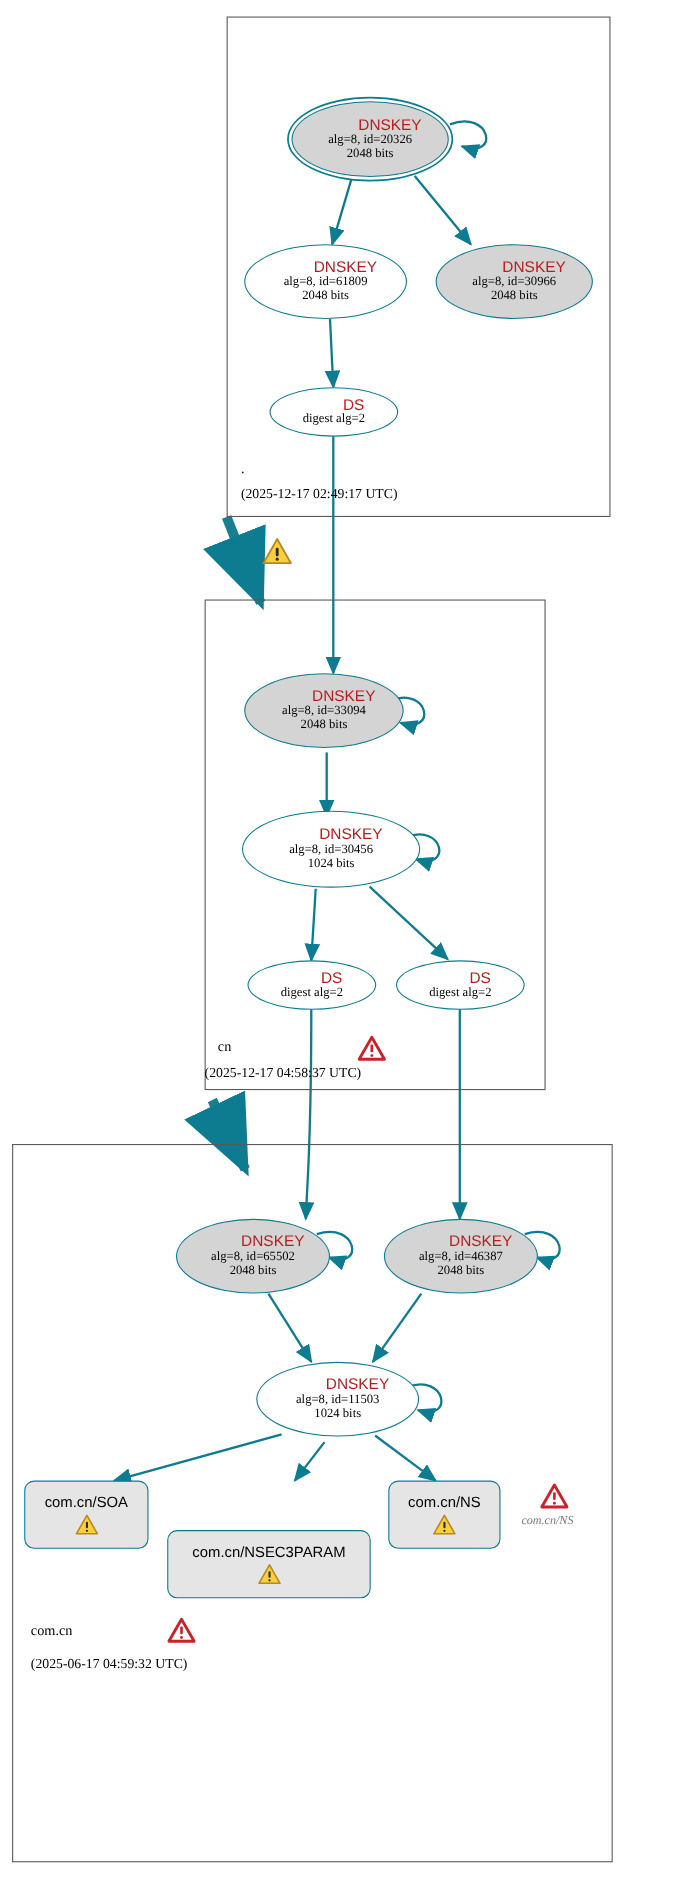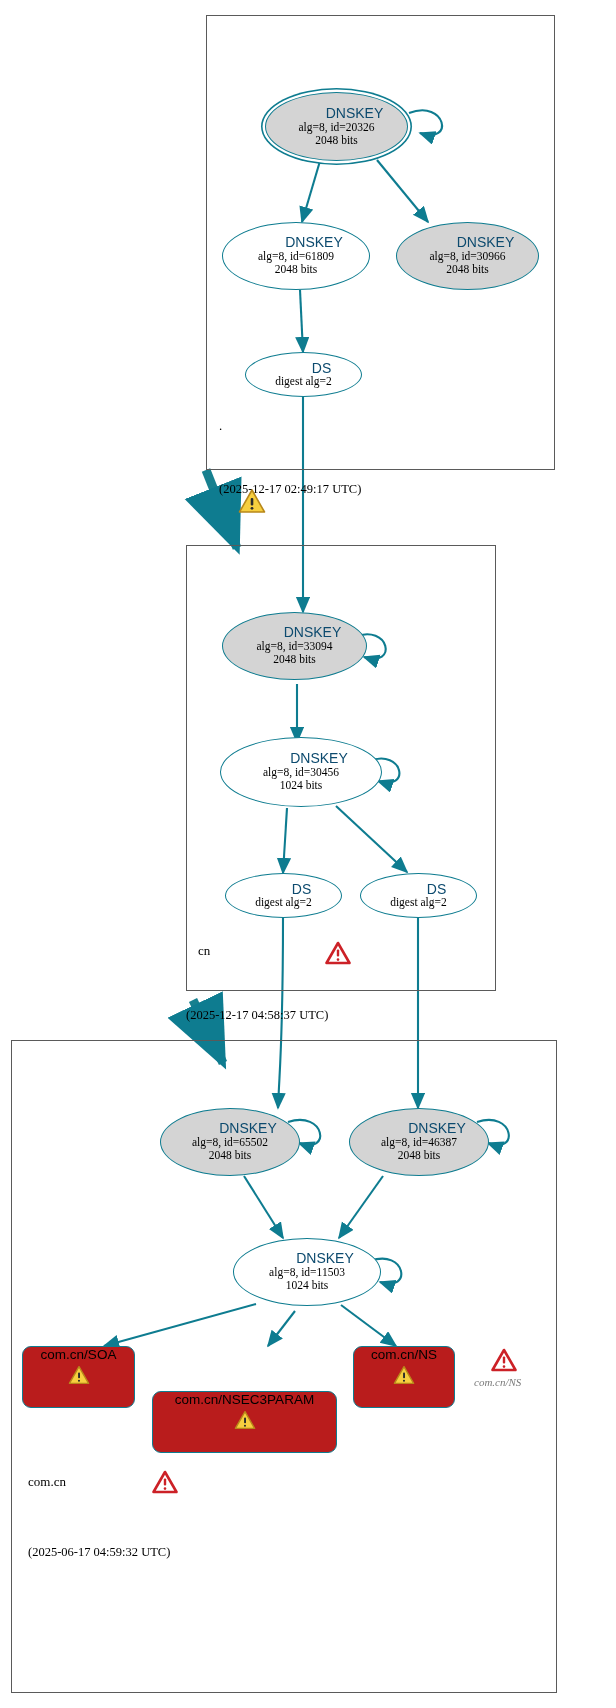--- a/index.html
+++ b/index.html
@@ -1,27 +1,27 @@
 <!DOCTYPE html>
 <html><head>
 <meta charset="utf-8">
 <style>
   html,body{margin:0;padding:0;background:#ffffff;}
   body{width:616px;height:1708px;position:relative;font-family:"Liberation Sans",sans-serif;overflow:hidden;}
   #canvas{position:absolute;left:0;top:0;width:616px;height:1708px;}
   .zonebox{position:absolute;border:1px solid #5a5a5a;box-sizing:border-box;background:transparent;}
   .zonelabel{position:absolute;font-family:"Liberation Serif",serif;font-size:13px;color:#000;white-space:nowrap;}
-  .zonetime{position:absolute;font-family:"Liberation Serif",serif;font-size:12.5px;color:#000;white-space:nowrap;margin-top:40px;}
+  .zonetime{position:absolute;font-family:"Liberation Serif",serif;font-size:12.5px;color:#000;white-space:nowrap;}
   .node{position:absolute;display:flex;flex-direction:column;align-items:center;justify-content:center;text-align:center;box-sizing:border-box;}
   .ell{border:1.6px solid #0e7c90;border-radius:50%;background:#ffffff;}
   .ell.gray{background:#d4d4d4;}
   .ell.dbl{box-shadow:0 0 0 2.4px #ffffff,0 0 0 4px #0e7c90;}
-  .n-title{font-family:"Liberation Sans",sans-serif;font-size:14px;color:#0c4a6e;line-height:1.05;margin-left:36px;}
+  .n-title{font-family:"Liberation Sans",sans-serif;font-size:14px;color:#b91c1c;line-height:1.05;margin-left:36px;}
   .n-sub{font-family:"Liberation Serif",serif;font-size:11.5px;color:#000;line-height:1.15;}
-  .rrbox{position:absolute;border:1.8px solid #0e7c90;border-radius:9px;background:#b91c1c;display:flex;flex-direction:column;align-items:center;justify-content:flex-start;box-sizing:border-box;}
+  .rrbox{position:absolute;border:1.8px solid #0e7c90;border-radius:9px;background:#e5e5e5;display:flex;flex-direction:column;align-items:center;justify-content:center;box-sizing:border-box;}
   .rr-title{font-family:"Liberation Sans",sans-serif;font-size:13.5px;color:#000;}
   .err-label{position:absolute;font-family:"Liberation Serif",serif;font-style:italic;font-size:11px;color:#7a7a7a;white-space:nowrap;}
   .warn{position:absolute;}
 </style>
 </head>
 <body>
 
 <svg id="canvas" viewBox="0 0 616 1708" xmlns="http://www.w3.org/2000/svg">
   <defs>
     <marker id="ah" markerWidth="9" markerHeight="9" refX="7.2" refY="3.4" orient="auto" markerUnits="strokeWidth">

